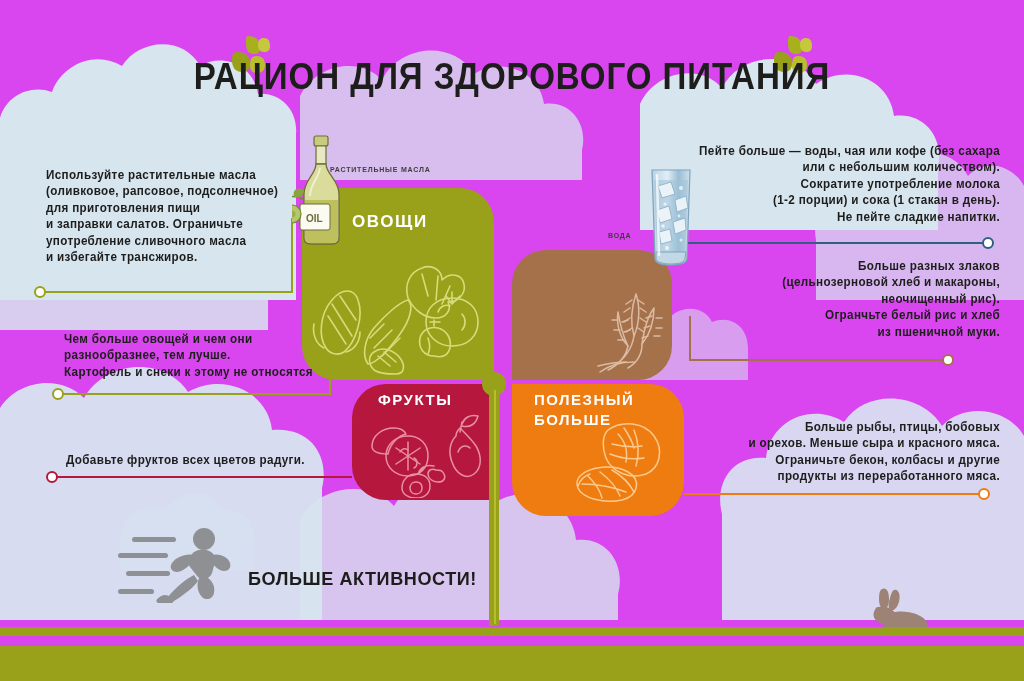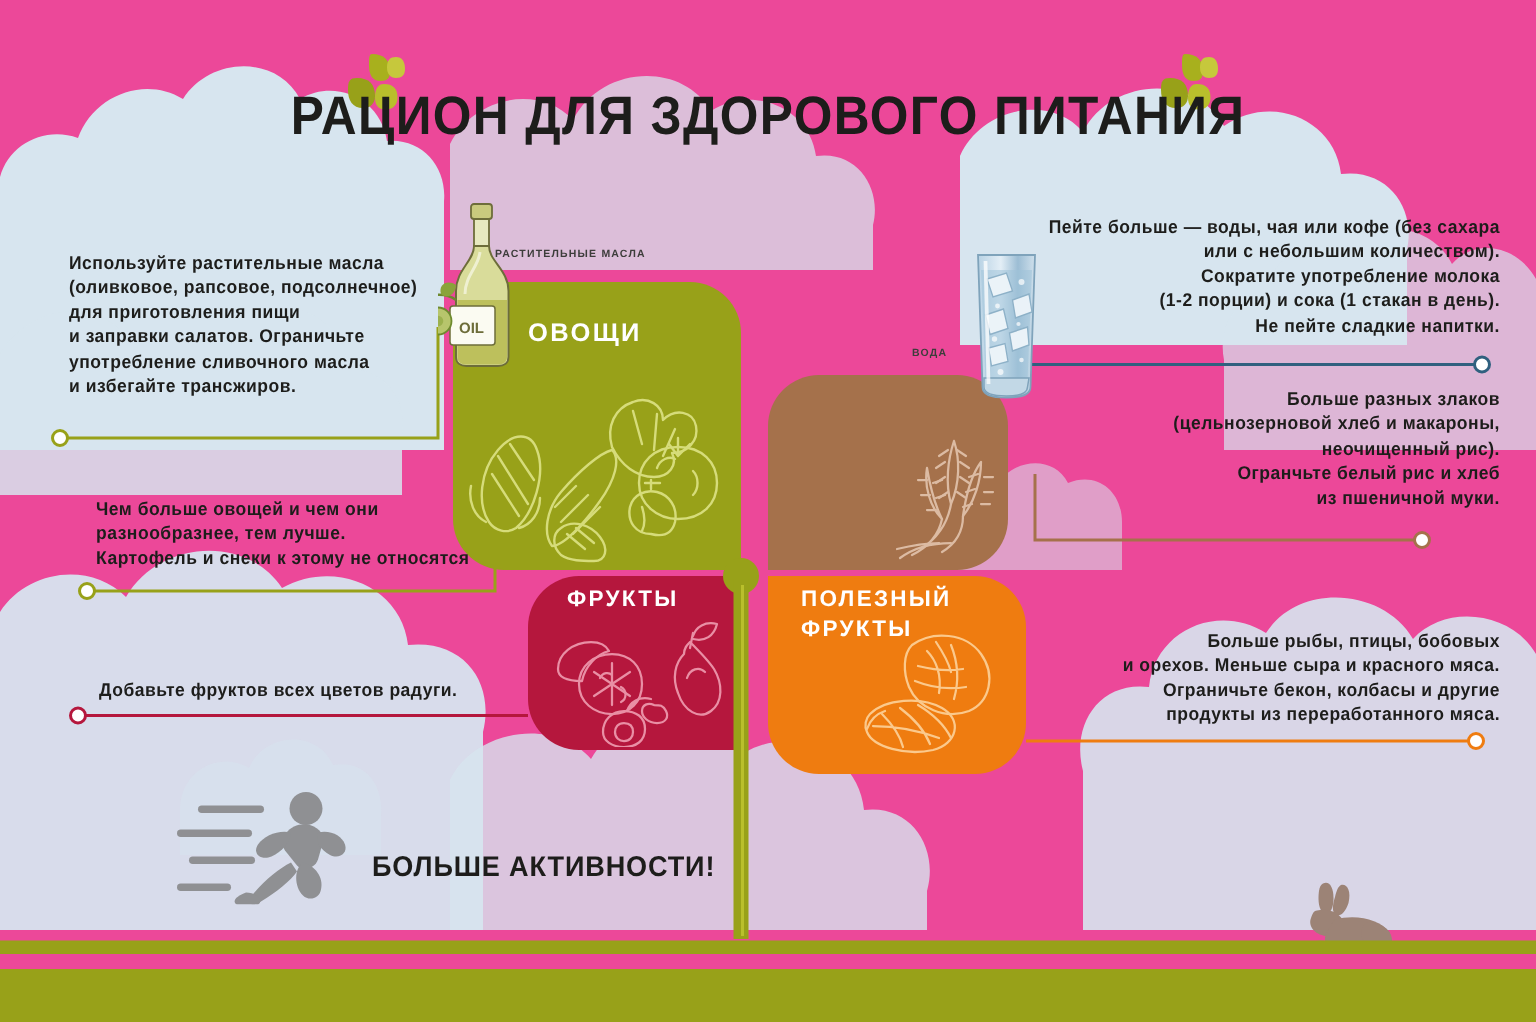--- a/index.html
+++ b/index.html
@@ -3,21 +3,21 @@
 <meta charset="utf-8">
 <style>
   html,body{margin:0;padding:0;}
   body{
     width:1024px;height:681px;
     background:#ffffff;
     font-family:"Liberation Sans", sans-serif;
     overflow:hidden;
     position:relative;
   }
-  #stage{position:absolute;left:0;top:0;width:1024px;height:681px;overflow:hidden;background:#ec4899;}
+  #stage{position:absolute;left:0;top:0;width:1024px;height:681px;overflow:hidden;background:#d946ef;}
 
   
   #clouds{position:absolute;left:0;top:0;width:1024px;height:681px;z-index:0;}
 
   
   .leafmark{position:absolute;z-index:5;}
 
   
   #title{
     position:absolute;left:0;top:56px;width:1024px;
@@ -295,21 +295,21 @@
       <path d="M14 62 C24 52 48 50 62 58 C76 66 72 82 56 86 C38 90 16 84 12 74 C10 70 11 65 14 62Z"></path>
       <path d="M22 62 C28 68 34 76 36 84 M34 58 C42 64 50 72 54 82 M46 56 C56 62 64 70 68 78
                M16 70 C28 70 44 72 60 78"></path>
       <path d="M12 72 C14 66 18 62 24 60"></path>
     </g>
   </svg>
 
   <div class="quad-label" id="lbl-veg">ОВОЩИ</div>
   <div class="quad-label" id="lbl-fruit">ФРУКТЫ</div>
   <div class="quad-label" id="lbl-protein">ПОЛЕЗНЫЙ
-ФРУКТЫ</div>
+БОЛЬШЕ</div>
 
   <svg id="stem" viewBox="0 0 32 260">
     <circle cx="16" cy="12" r="12" fill="#98a119"></circle>
     <path d="M11 14 L11 254 L21 254 L21 14 Z" fill="#98a119"></path>
     <path d="M17 18 L17 252" stroke="#b9bf2c" stroke-width="2" fill="none"></path>
   </svg>
 
   <svg id="oil-bottle" width="64" height="112" viewBox="0 0 64 112">
     <g>
 

